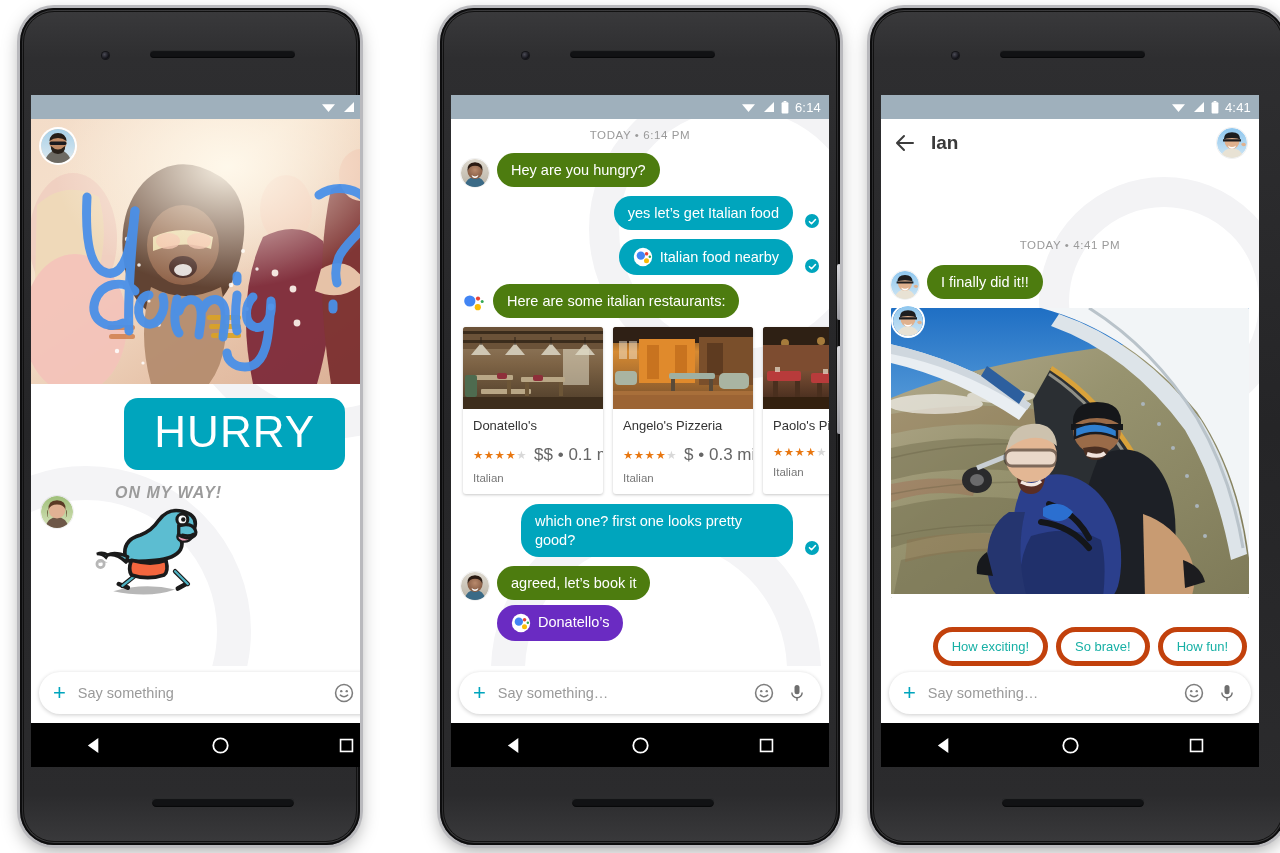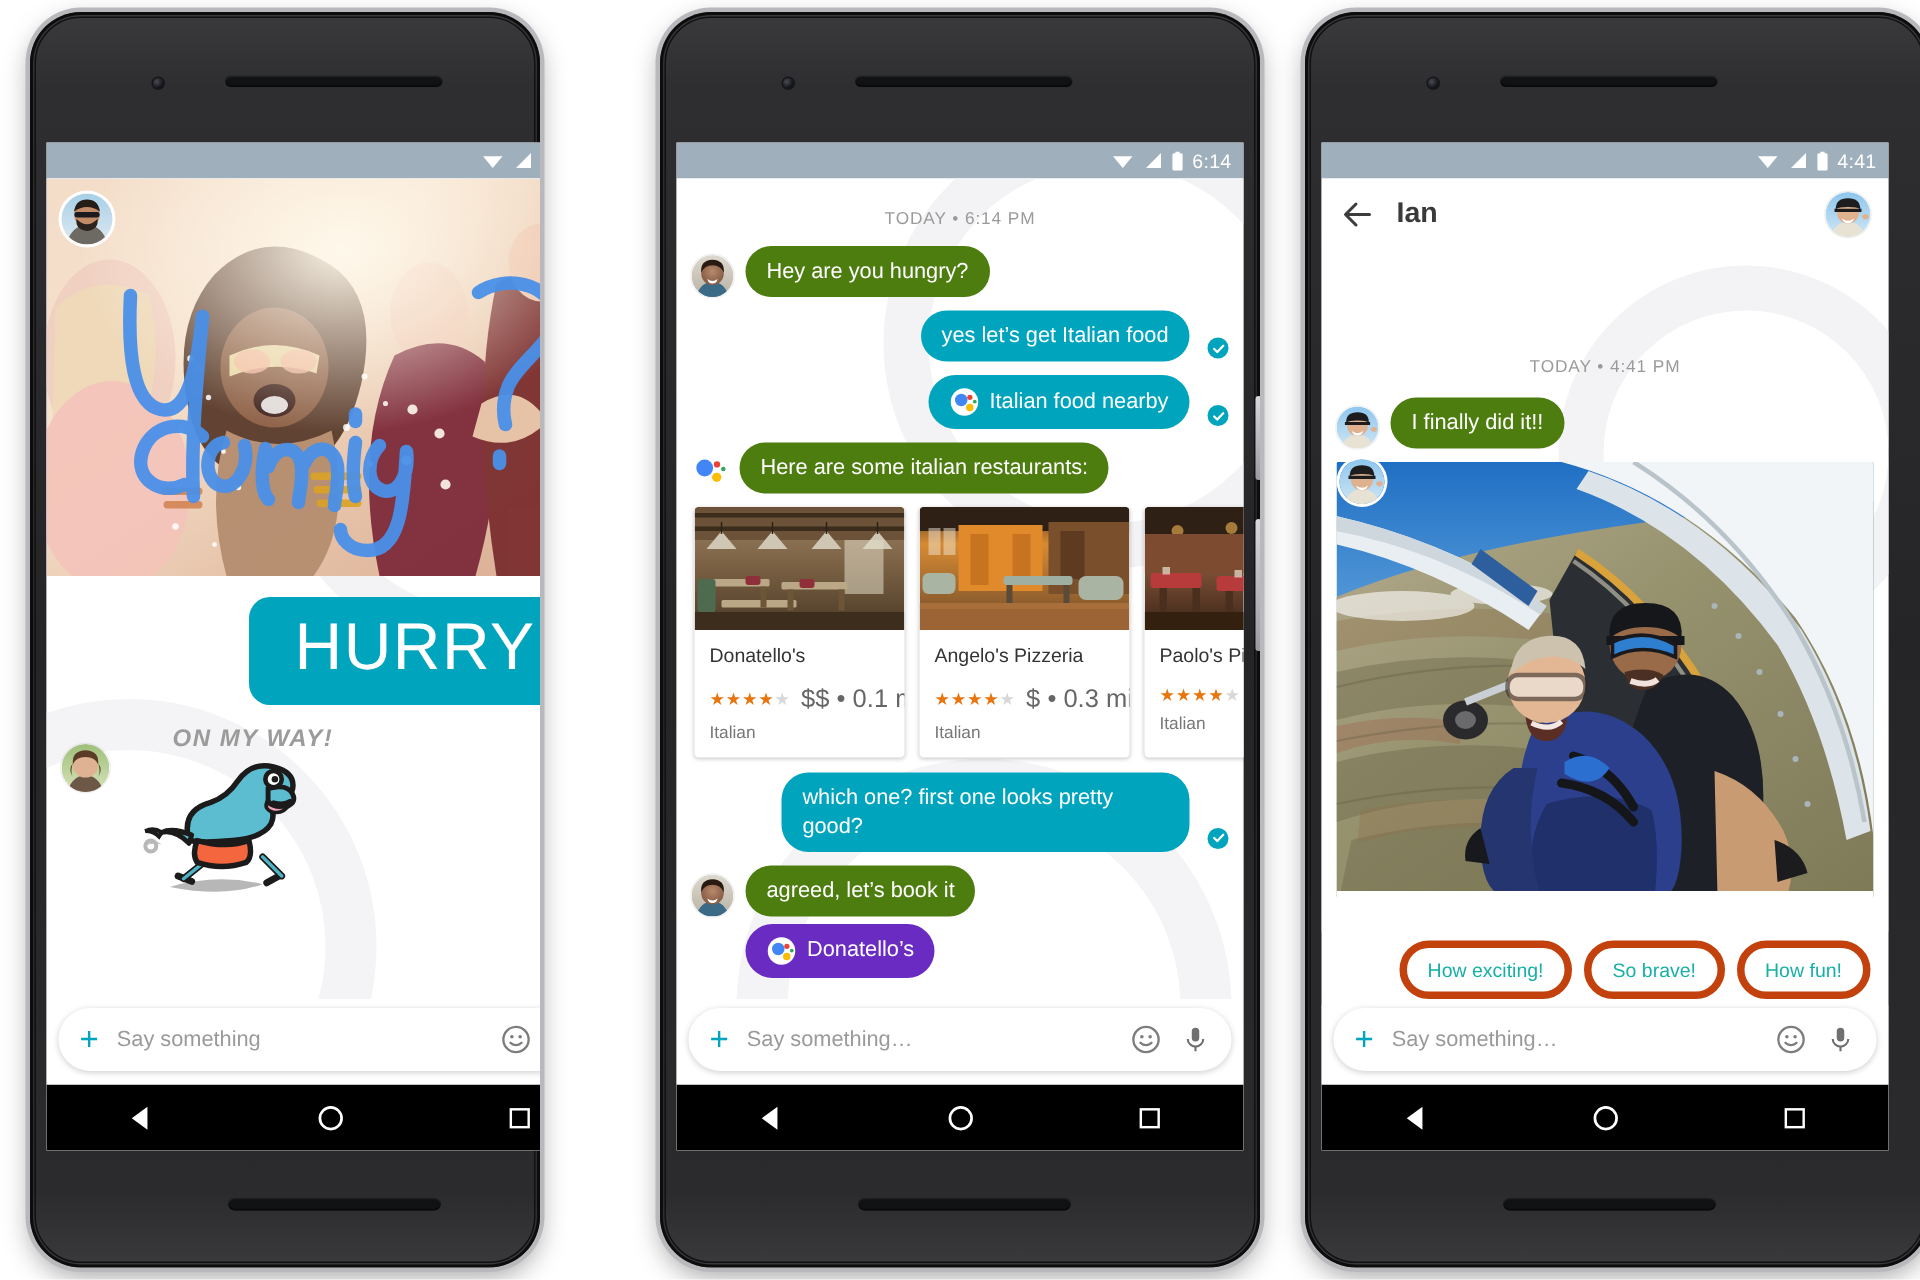--- a/index.html
+++ b/index.html
@@ -42,21 +42,21 @@
   .appbar-avatar { width:30px; height:30px; border-radius:50%; overflow:hidden; flex:0 0 auto;
      box-shadow:0 0 0 1px rgba(0,0,0,.06); }
 
   
   .convo { position:relative; flex:1 1 auto; overflow:hidden; background:#fff; }
   .watermark { position:absolute; right:-70px; top:20px; width:300px; height:300px; border-radius:50%;
     border:30px solid #f3f3f5; }
   .watermark2 { position:absolute; left:-110px; bottom:-130px; width:330px; height:330px; border-radius:50%;
     border:34px solid #f4f4f6; }
   .msgs { position:relative; z-index:2; padding:0 10px; }
-  .daystamp { text-align:center; color:#9a9a9a; font-size:11.5px; letter-spacing:.6px; margin:21px 0 12px; }
+  .daystamp { text-align:center; color:#9a9a9a; font-size:11.5px; letter-spacing:.6px; margin:10px 0 12px; }
   .row { display:flex; align-items:flex-end; gap:8px; margin-bottom:9px; }
   .row.me { justify-content:flex-end; }
   .av { width:28px; height:28px; border-radius:50%; overflow:hidden; flex:0 0 auto;
      box-shadow:0 0 0 1px rgba(0,0,0,.06); }
   .av.ghost { visibility:hidden; }
   .bubble { max-width:76%; padding:8px 14px; border-radius:18px; font-size:14.5px; line-height:1.25;
     color:#fff; }
   .bubble.them { background:#4d7c0f; }
   .bubble.me   { background:#00a5bd; }
   .bubble.assist { background:#6a2bc2; display:flex; gap:7px; }
@@ -91,21 +91,21 @@
     box-shadow:0 1px 4px rgba(0,0,0,.2); display:flex; align-items:center; padding:0 14px; gap:12px; }
   .plus { color:#00a5bd; font-size:22px; line-height:1; font-weight:400; }
   .placeholder { flex:1 1 auto; color:#9a9a9a; font-size:14.5px; }
 
   
   .navbar { height:44px; background:#000; display:flex; align-items:center;
     justify-content:space-around; flex:0 0 auto; }
 
   
   .photo-msg { position:relative; width:100%; }
-  .hurry-wrap { display:flex; justify-content:flex-end; align-items:flex-end; padding:14px 4px 4px; }
+  .hurry-wrap { display:flex; justify-content:flex-end; align-items:flex-end; padding:14px 20px 4px;gap:26px; }
   .hurry { background:#00a5bd; color:#fff; font-size:44px; letter-spacing:1px;
     padding:12px 30px 16px; border-radius:14px; line-height:1; }
   .sticker-row { display:flex; gap:8px; align-items:flex-start; padding:6px 10px 0; }
   .sticker { width:150px; }
   .onmyway { font-size:16px; font-weight:bold; font-style:italic; color:#9b9b9b;
     letter-spacing:1px; margin:4px 0 2px 34px; }
 </style>
 </head>
 <body>
 

